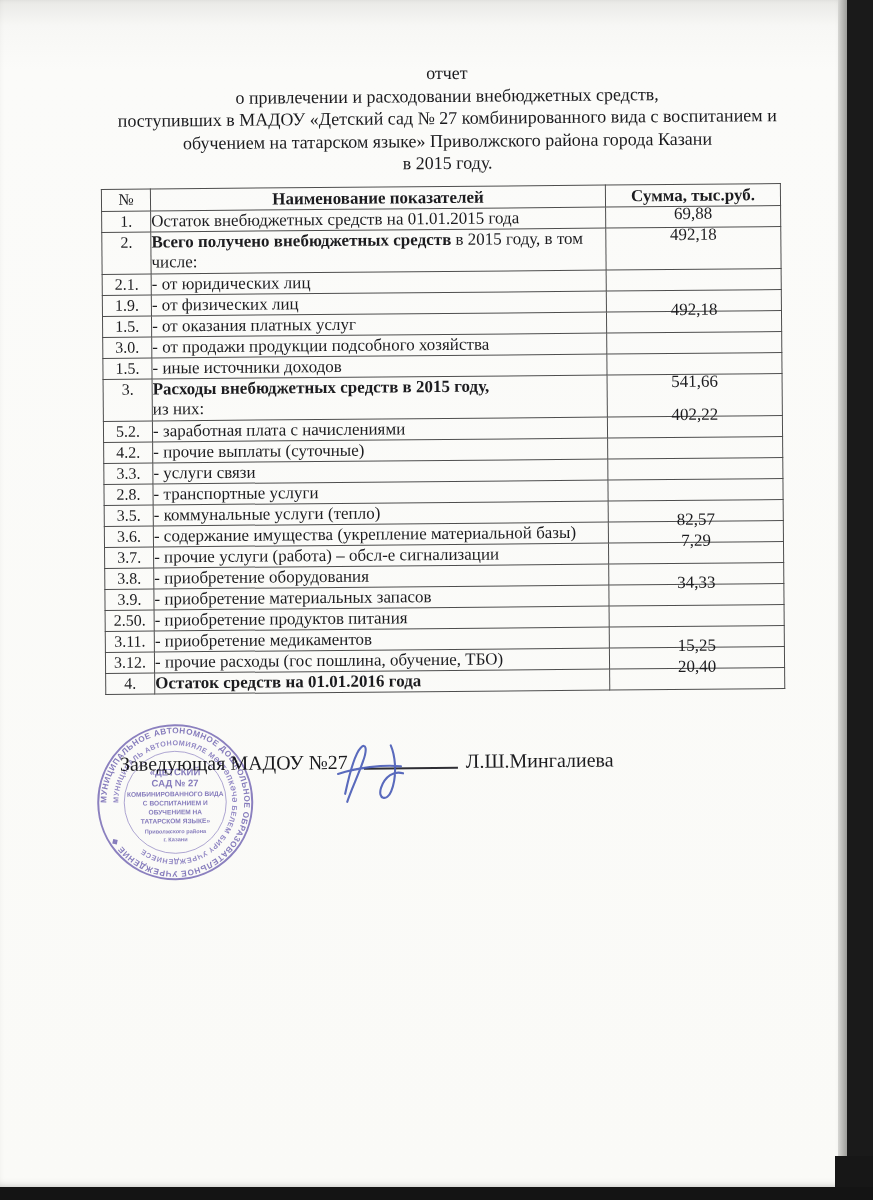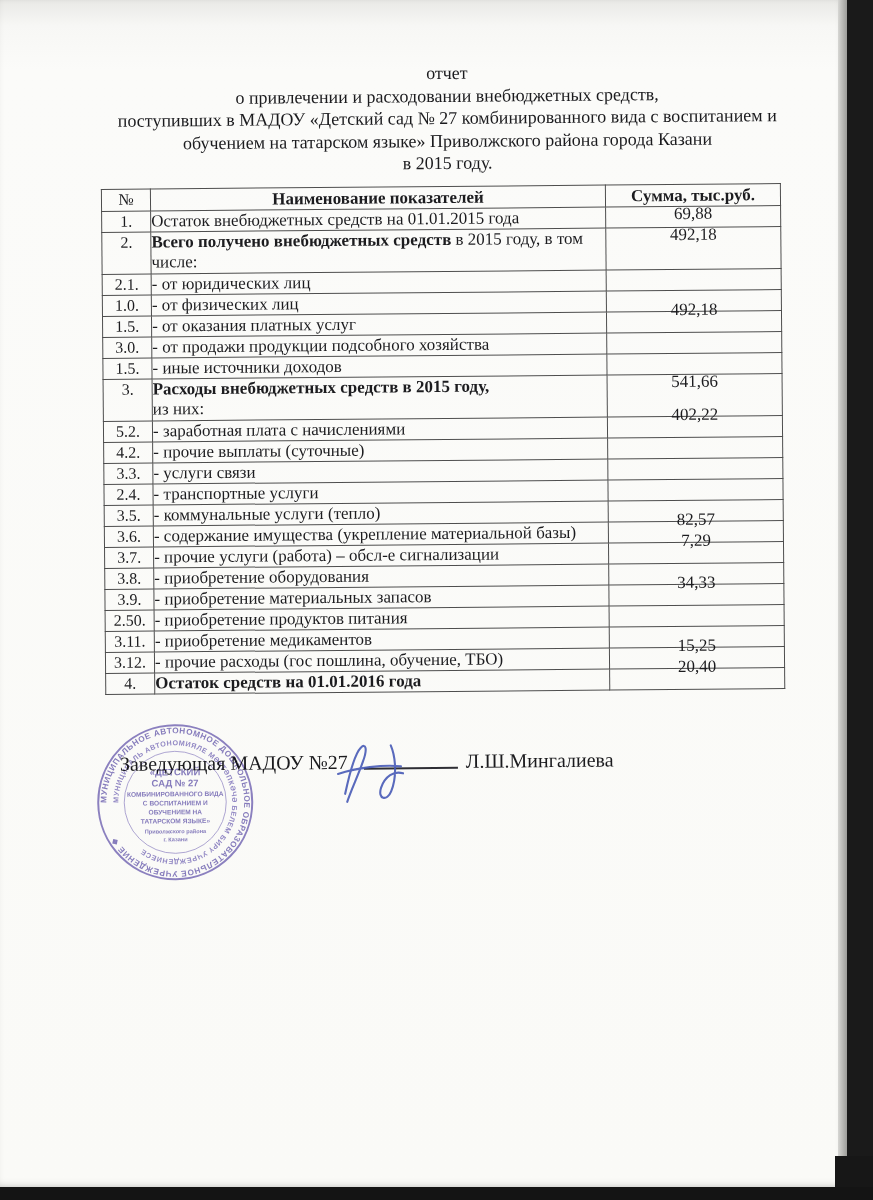--- a/index.html
+++ b/index.html
@@ -104,21 +104,21 @@
               </td>
         </tr>
         <tr>
           <td class="c-num">2.1.</td>
           <td class="c-name"><span>- от юридических лиц</span></td>
           <td class="c-sum">
                 <div class="val"></div>
               </td>
         </tr>
         <tr>
-          <td class="c-num">1.0.</td>
+          <td class="c-num">1.9.</td>
           <td class="c-name"><span>- от физических лиц</span></td>
           <td class="c-sum">
                 <div class="val"></div>
               </td>
         </tr>
         <tr>
           <td class="c-num">1.5.</td>
           <td class="c-name"><span>- от оказания платных услуг</span></td>
           <td class="c-sum v1">
                 <div class="val">492,18</div>
@@ -160,21 +160,21 @@
               </td>
         </tr>
         <tr>
           <td class="c-num">3.3.</td>
           <td class="c-name"><span>- услуги связи</span></td>
           <td class="c-sum">
                 <div class="val"></div>
               </td>
         </tr>
         <tr>
-          <td class="c-num">2.4.</td>
+          <td class="c-num">2.8.</td>
           <td class="c-name"><span>- транспортные услуги</span></td>
           <td class="c-sum">
                 <div class="val"></div>
               </td>
         </tr>
         <tr>
           <td class="c-num">3.5.</td>
           <td class="c-name"><span>- коммунальные услуги (тепло)</span></td>
           <td class="c-sum">
                 <div class="val"></div>

